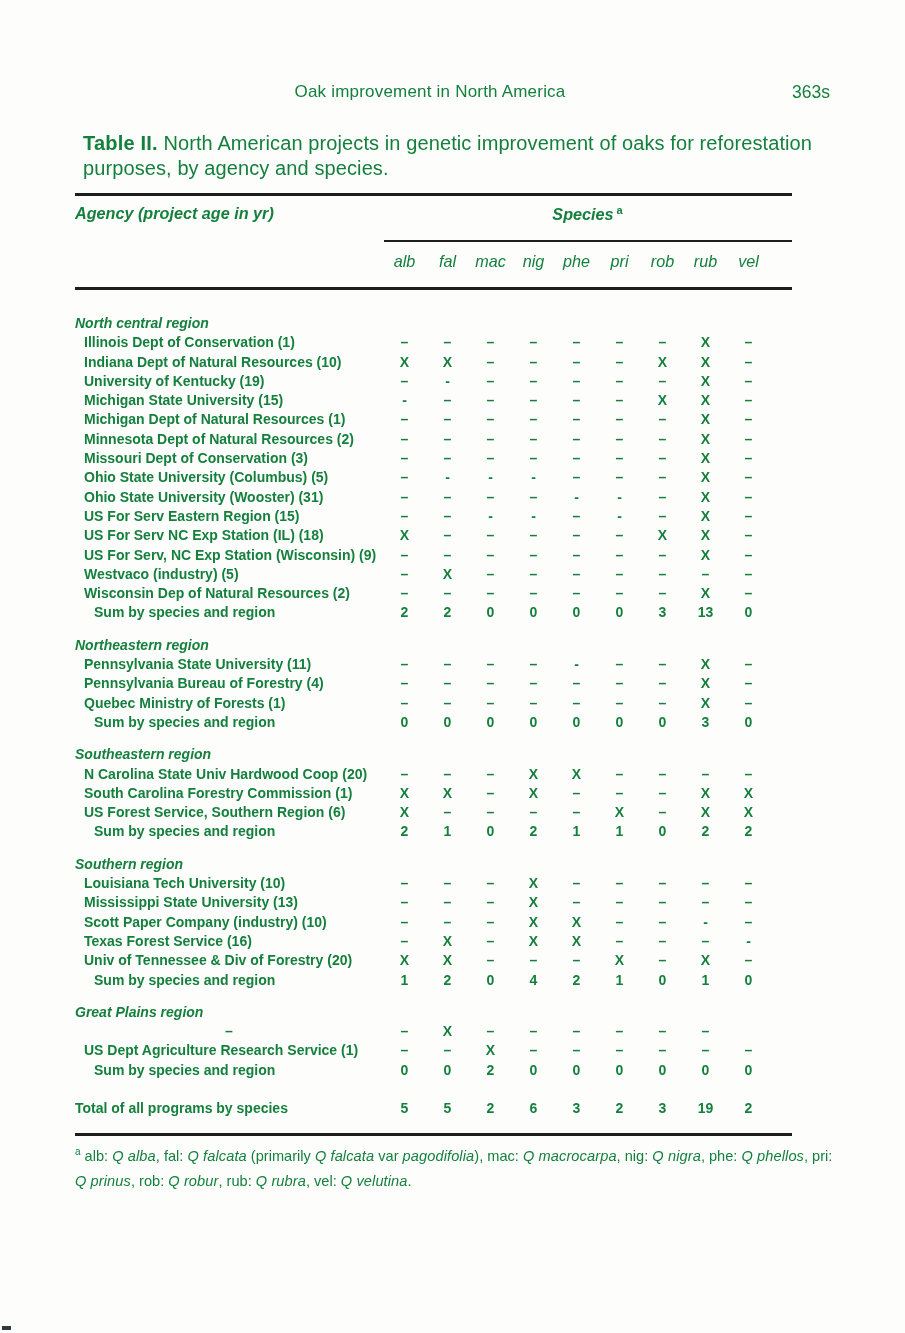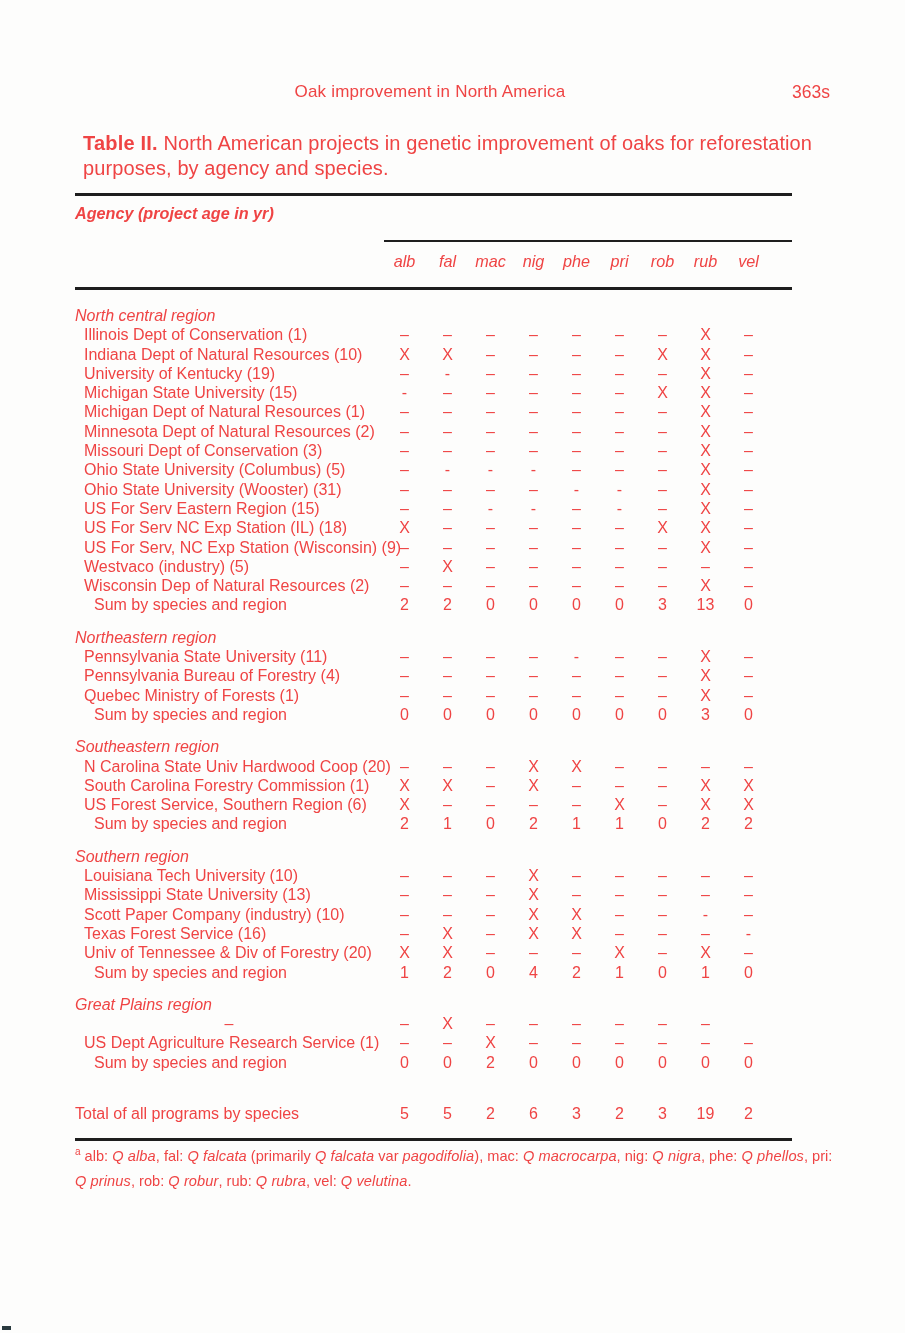--- a/index.html
+++ b/index.html
@@ -1,21 +1,21 @@
 <!DOCTYPE html>
 <html><head>
 <meta charset="utf-8">
 <style>
   html,body { margin:0; padding:0; background:#e8e8e8; }
   .page {
     position:relative;
     width:905px; height:1333px;
     background:#fdfdfc;
     font-family:"Liberation Sans", sans-serif;
-    color:#ef4444;
+    color:#15803d;
     overflow:hidden;
   }
   
   .running-head { position:absolute; top:82px; left:0; width:100%; height:22px; }
   .rh-title { position:absolute; left:0; width:860px; text-align:center; font-size:17px; letter-spacing:.2px; }
   .rh-page  { position:absolute; left:792px; top:0; font-size:17.5px; }
   
   .caption {
     position:absolute; top:123px; left:75px; width:737px;
     margin:8px; font-size:20px; line-height:24.5px; letter-spacing:.1px;
@@ -31,28 +31,28 @@
   }
   .species-h { text-align:center; }
   .species-h sup { font-size:11px; font-style:normal; margin-left:3px; }
   .species-rule { height:2px; margin-left:309px; background:#1e1e1e; }
   .thead2 {
     display:grid; grid-template-columns:308px repeat(9,43px);
     height:45px; box-sizing:border-box; padding-top:10px;
     font-style:italic; font-size:16.2px;
   }
   .thead2 .tcell { }
-  .tbody { padding:16px 0 15px 0; font-size:16px; }
+  .tbody { padding:24px 0 15px 0; font-size:14px;font-weight:bold; }
   .trow { display:grid; grid-template-columns:308px repeat(9,43px); line-height:19.3px; }
   .trow .tlabel { white-space:nowrap; }
   .trow.region { font-style:italic; margin-top:13px; }
   .trow.region:first-child { margin-top:0; }
   .trow.agency .tlabel { padding-left:9px; }
   .trow.sum .tlabel { padding-left:19px; }
-  .trow.total { margin-top:32px; }
+  .trow.total { margin-top:19px; }
   .tcell { text-align:center; }
   
   .footnote {
     position:absolute; top:1139px; left:75px; width:758px;
     margin:0; font-size:14.6px; line-height:25px;
   }
   .footnote sup { font-size:10px; }
   .footnote i { letter-spacing:.1px; }
   
   .artifact { position:absolute; left:2px; top:1326px; width:9px; height:4px; background:#2a3a3f; }
@@ -67,20 +67,21 @@
     <div class="rh-page">363s</div>
   </header>
 
   <p class="caption"><b>Table II.</b><span> North American projects in genetic improvement of oaks for reforestation purposes, by agency and species.</span></p>
 
   <div class="tbl">
     <div class="rule"></div>
 
     <div class="thead1">
       <div class="agency-h">Agency (project age in yr)</div>
+      <div class="species-h"><span>Species</span><sup>a</sup></div>
     </div>
 
     <div class="species-rule"></div>
 
     <div class="thead2">
       <div class="tlabel"></div>
 
     <div class="tcell">alb</div>
         <div class="tcell">fal</div>
         <div class="tcell">mac</div>

